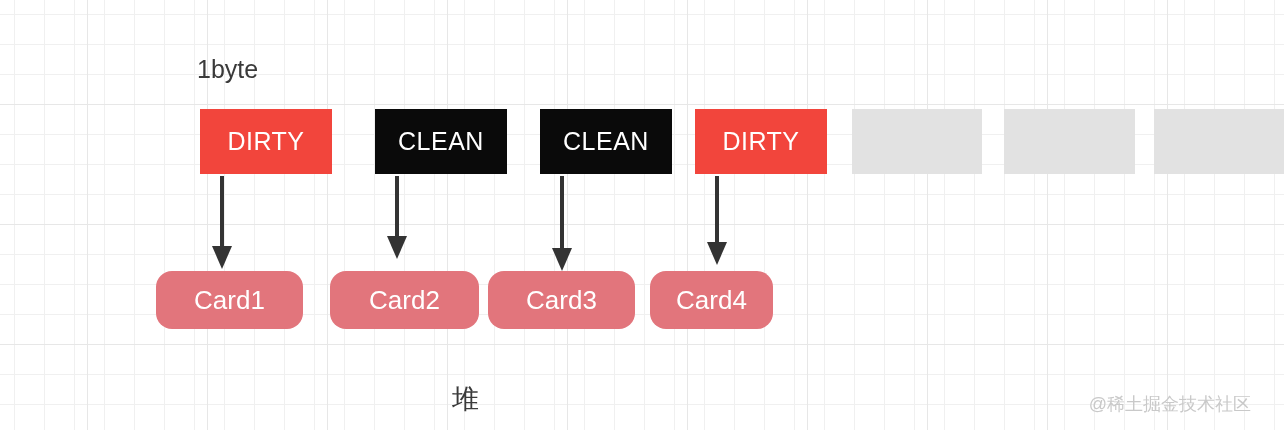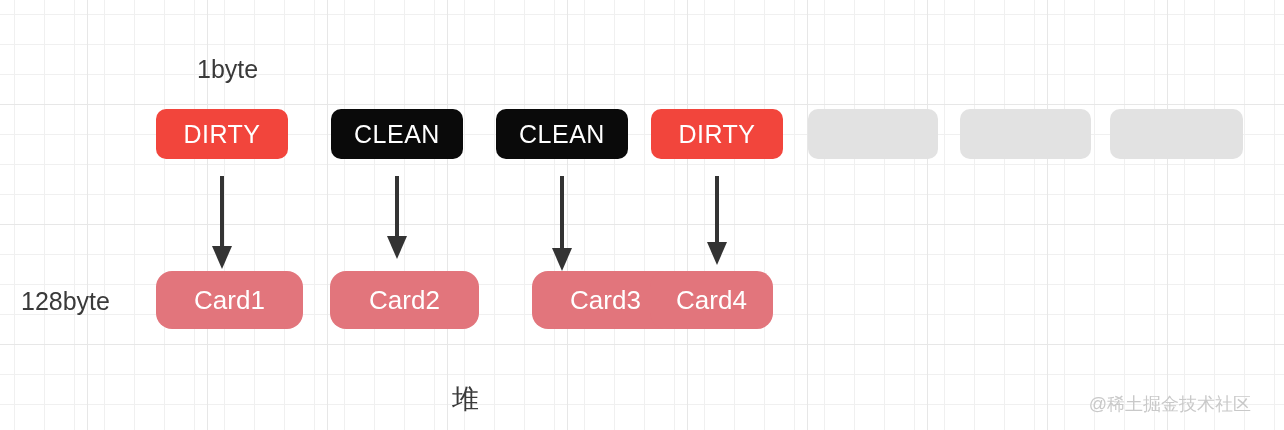--- a/index.html
+++ b/index.html
@@ -27,28 +27,29 @@
   .txt-label {
     position: absolute;
     color: #3a3a3a;
     font-size: 25px;
     white-space: nowrap;
   }
 
   .node {
     position: absolute;
     top: 109px;
-    height: 50px;
-    border-radius: 10px;
+    height: 65px;
+    border-radius: 0;
     display: flex;
     align-items: center;
     justify-content: center;
     color: #ffffff;
     font-size: 25px;
     letter-spacing: 0.5px;
+    margin-left: 44px;
   }
   .node.dirty { background: #f2453c; }
   .node.clean { background: #0a0a0a; }
   .node.empty { background: #e2e2e2; }
 
   .card {
     position: absolute;
     top: 271px;
     height: 58px;
     border-radius: 16px;
@@ -77,21 +78,20 @@
     font-size: 18px;
     white-space: nowrap;
   }
 </style>
 </head>
 <body>
 
 <div class="canvas">
 
   <div class="txt-label" style="left:197px; top:55px;">1byte</div>
-  <div class="txt-label" style="left:21px; top:287px;">128byte</div>
   <div class="txt-label" style="left:452px; top:381px; font-size:27px;">堆</div>
 
   <div class="node dirty" style="left:156px; width:132px;">DIRTY</div>
   <div class="node clean" style="left:331px; width:132px;">CLEAN</div>
   <div class="node clean" style="left:496px; width:132px;">CLEAN</div>
   <div class="node dirty" style="left:651px; width:132px;">DIRTY</div>
   <div class="node empty" style="left:808px; width:130px;"></div>
   <div class="node empty" style="left:960px; width:131px;"></div>
   <div class="node empty" style="left:1110px; width:133px;"></div>
 
@@ -109,17 +109,17 @@
       <polygon points="552,248 572,248 562,271" stroke="none"></polygon>
     </g>
     <g fill="#333333" stroke="#333333">
       <line x1="717" y1="176" x2="717" y2="244" stroke-width="4"></line>
       <polygon points="707,242 727,242 717,265" stroke="none"></polygon>
     </g>
   </svg>
 
   <div class="card" style="left:156px; width:147px;">Card1</div>
   <div class="card" style="left:330px; width:149px;">Card2</div>
-  <div class="card" style="left:488px; width:147px;margin-left:44px;">Card3</div>
+  <div class="card" style="left:488px; width:147px;">Card3</div>
   <div class="card" style="left:650px; width:123px;">Card4</div>
 
   <div class="watermark">@稀土掘金技术社区</div>
 </div>
 
 </body></html>

